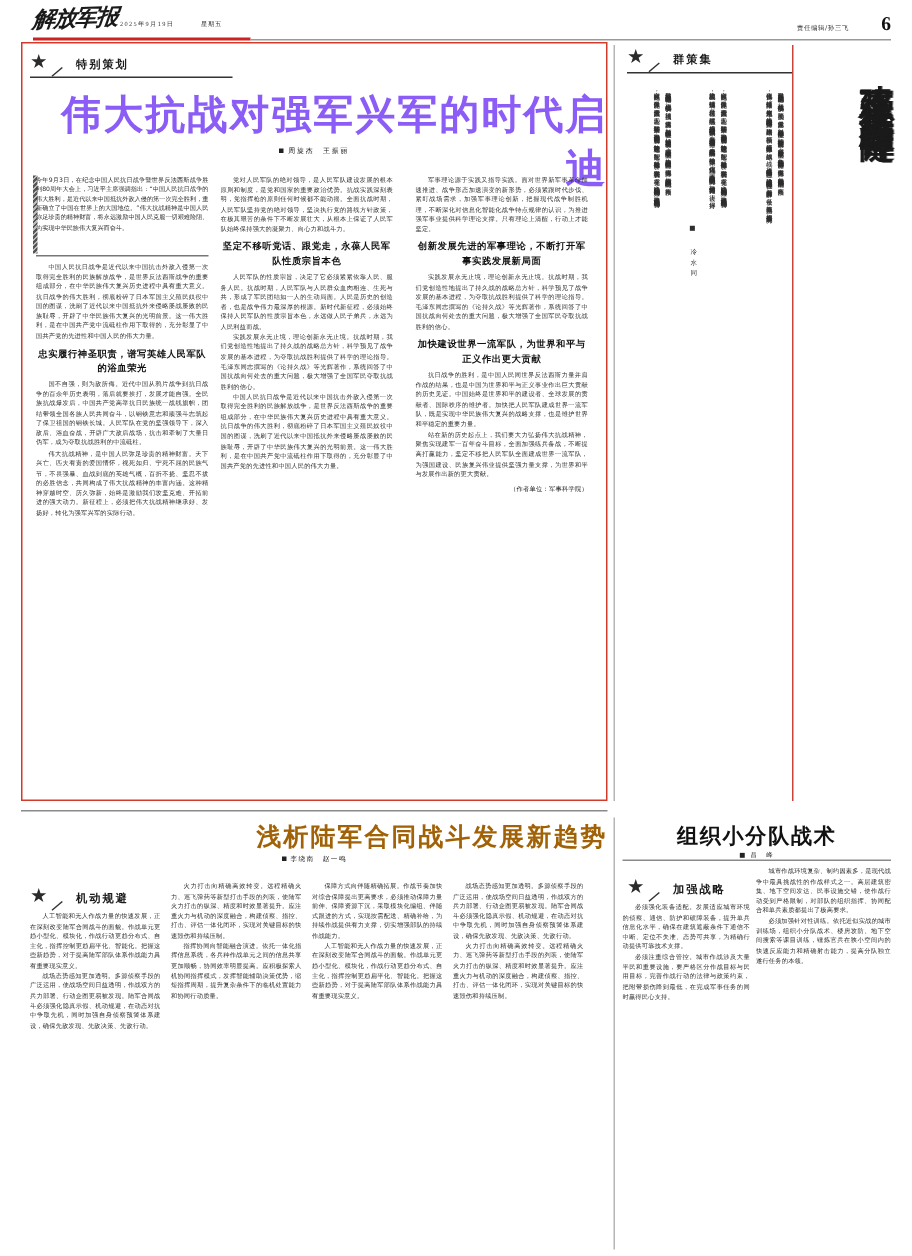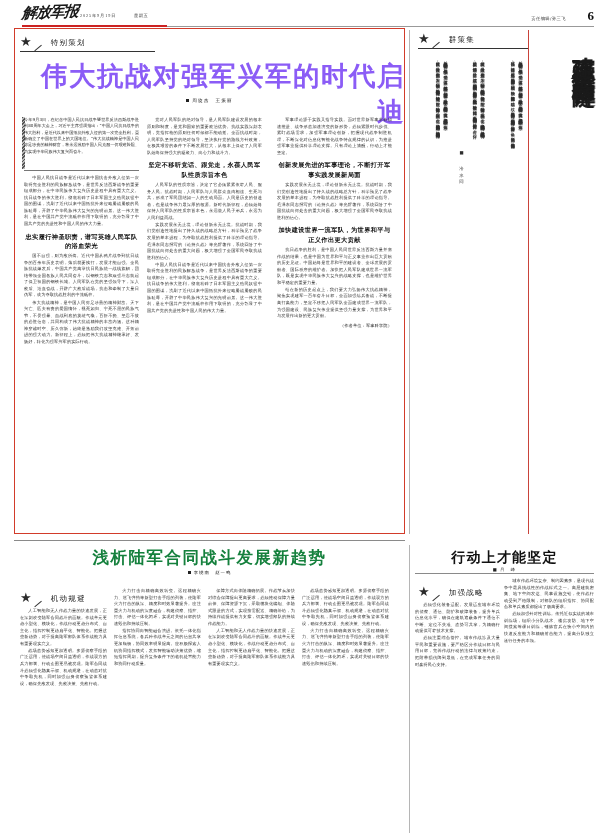--- a/index.html
+++ b/index.html
@@ -68,21 +68,21 @@
   .hsep-bot { position:absolute; left:415px; top:573px; width:179px; height:1px; background:#8a8a8a; }
 
   
   .badge { position: absolute; display: flex; align-items: center; gap: 5px; }
   .badge .star { color: #2b2b2b; font-size: 13px; line-height: 1; transform: translateY(-1px); }
   .badge .slash {
     display:inline-block; width: 9px; height: 1.3px; background:#333;
     transform: rotate(-40deg) translate(-6px, 2px);
   }
   .badge .lbl {
-    font-size: 7.5px; font-weight: 400; letter-spacing: 1.3px; color: #1b1b1b;
+    font-size: 7.5px; font-weight: 700; letter-spacing: 1.3px; color: #1b1b1b;
   }
   .badge .tail { position:absolute; height:1.1px; background:#333; }
 
   
   .h-main {
     position: absolute; left: 14px; top: 58px; width: 391px;
     text-align: right;
     font-size: 26.5px; font-weight: 700; letter-spacing: 1.5px;
     color: #8b5cf6; font-family: "DejaVu Sans", sans-serif;
   }
@@ -94,22 +94,22 @@
 
   .h-vert {
     position: absolute; left: 538px; top: 38px; width: 62px; height: 250px;
     writing-mode: vertical-rl; text-orientation: upright;
     font-size: 23px; font-weight: 700; letter-spacing: 3px;
     color: #1a1a1a; font-family: "DejaVu Serif", "Liberation Serif", serif;
     text-shadow: 0.7px 0 0 #888;
   }
 
   .h-sub-l {
-    position:absolute; left:14px; top:547px; width:391px; text-align:center;
-    font-size:16.5px; font-weight:700; letter-spacing:1.5px; color:#15803d;
+    position:absolute; left:14px; top:547px; width:391px; text-align:right;
+    font-size:16.5px; font-weight:700; letter-spacing:1.5px; color:#a16207;
     font-family: "DejaVu Sans", sans-serif;
   }
   .byline-sub-l {
     position:absolute; left:14px; top:570px; width:391px; text-align:center;
     font-size:4.4px; letter-spacing:1px; color:#222;
   }
   .h-sub-r {
     position:absolute; left:415px; top:549px; width:179px; text-align:center;
     font-size:14px; font-weight:700; letter-spacing:1.2px; color:#111;
     font-family: "DejaVu Serif","Liberation Serif", serif;
@@ -274,21 +274,21 @@
   </div>
   <div class="col" style="left:208px; top:588px; width:87px; height:237px;">
     <p>保障方式向伴随精确拓展。作战节奏加快对综合保障提出更高要求，必须推动保障力量前伸、保障资源下沉，采取模块化编组、伴随式跟进的方式，实现按需配送、精确补给，为持续作战提供有力支撑，切实增强部队的持续作战能力。</p>
     <p>人工智能和无人作战力量的快速发展，正在深刻改变陆军合同战斗的面貌。作战单元更趋小型化、模块化，作战行动更趋分布式、自主化，指挥控制更趋扁平化、智能化。把握这些新趋势，对于提高陆军部队体系作战能力具有重要现实意义。</p>
   </div>
   <div class="col" style="left:302px; top:588px; width:87px; height:237px;">
     <p>战场态势感知更加透明。多源侦察手段的广泛运用，使战场空间日益透明，作战双方的兵力部署、行动企图更易被发现。陆军合同战斗必须强化隐真示假、机动规避，在动态对抗中争取先机，同时加强自身侦察预警体系建设，确保先敌发现、先敌决策、先敌行动。</p>
     <p>火力打击向精确高效转变。远程精确火力、巡飞弹药等新型打击手段的列装，使陆军火力打击的纵深、精度和时效显著提升。应注重火力与机动的深度融合，构建侦察、指控、打击、评估一体化闭环，实现对关键目标的快速毁伤和持续压制。</p>
   </div>
 
-  <div class="h-sub-r">行动上才能坚定</div>
+  <div class="h-sub-r">组织小分队战术</div>
   <div class="byline-sub-r">
     <span>■ 吕　峰</span>
   </div>
 
   <div class="badge" style="left:418px; top:586px; width:105px;">
     <span class="star">★</span>
     <span class="slash"></span>
     <span class="lbl">加强战略</span>
   </div>
 

